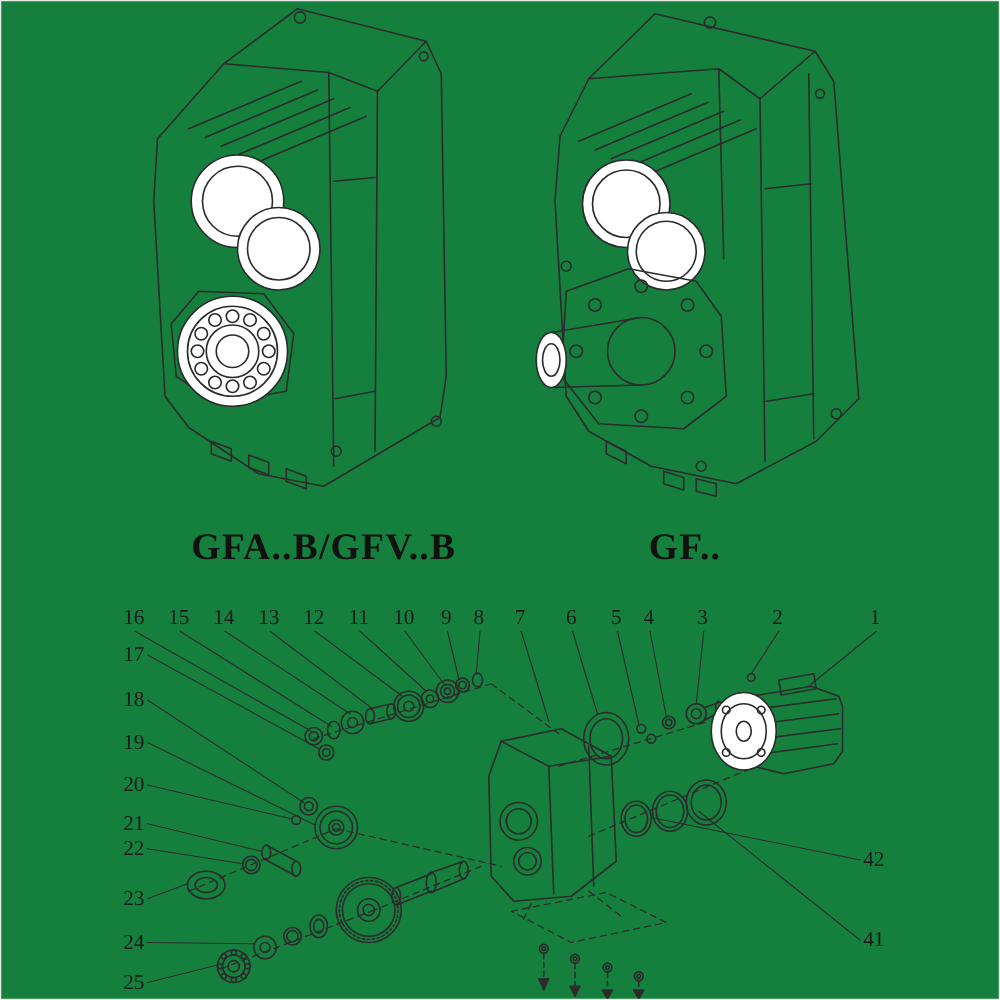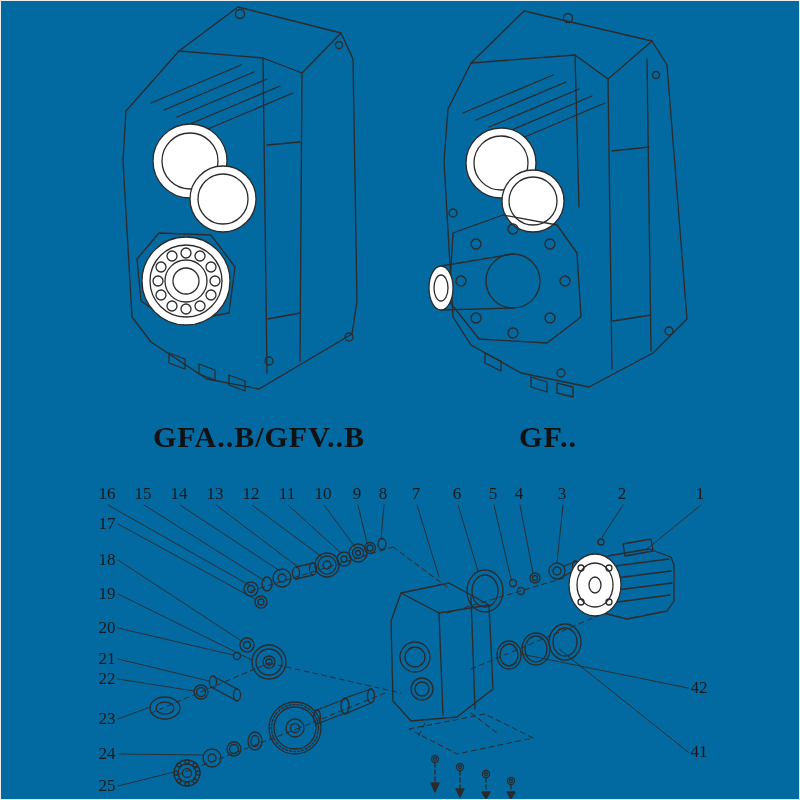--- a/index.html
+++ b/index.html
@@ -1,17 +1,17 @@
 <!DOCTYPE html>
 <html><head>
 <meta charset="utf-8">
 <style>
   html,body{margin:0;padding:0;background:#ffffff;}
   .canvas{
-    position:relative;width:800px;height:800px;background:#0369a1;
+    position:relative;width:800px;height:800px;background:#15803d;
     overflow:hidden;border:1px solid #ececec;box-sizing:border-box;
     font-family:"Liberation Serif",serif;
   }
   svg{display:block;}
   .callout{
     font-family:"Liberation Serif",serif;
     font-size:17px;fill:#1a1a1a;
   }
   .model-label{
     font-family:"Liberation Serif",serif;

